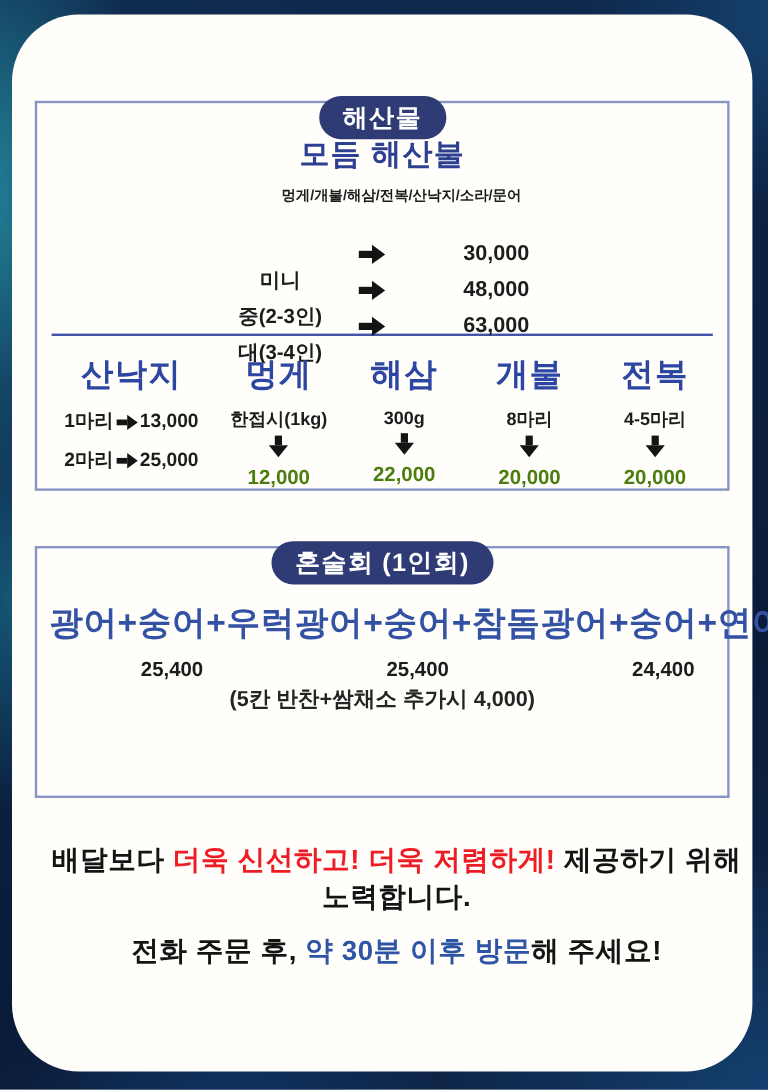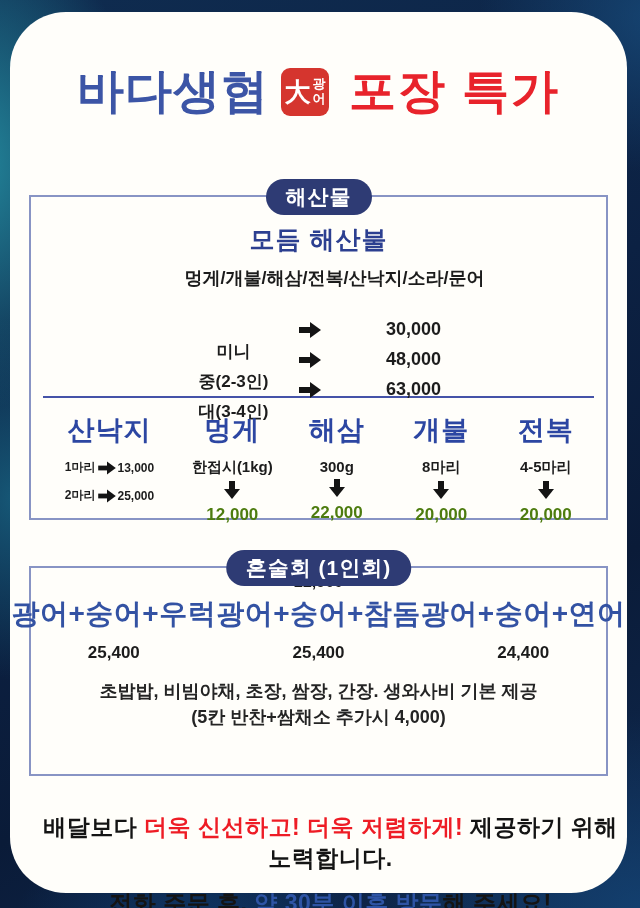--- a/index.html
+++ b/index.html
@@ -41,28 +41,28 @@
   .menu-box {
     position:relative;
     margin:0 19px;
     border:2px solid #8894c4;
     background:#fffefa;
     text-align:center;
   }
   .box-seafood { margin-top:72px; height:325px; }
   .box-solo    { margin-top:46px; height:210px; }
   .section-pill {
-    position:absolute; top:0; left:50%; transform:translate(-50%,-50%);
+    position:absolute; top:12px; left:50%; transform:translate(-50%,-50%);
     background:#2e3b74; color:#fff; border-radius:18px;
     padding:4px 20px; font-size:21px; letter-spacing:1px; white-space:nowrap;
   }
 
   
   .set-heading { margin-top:26px; color:#2c3f90; font-size:25px; letter-spacing:1px; }
-  .set-subtitle { margin-top:10px; color:#1c1c1c; font-size:18px;padding-left:32px; }
+  .set-subtitle { margin-top:10px; color:#1c1c1c; font-size:12px;padding-left:32px; }
   .set-rows { margin-top:6px; }
   .set-row {
     display:grid; grid-template-columns:130px 60px 110px;
     align-items:center; justify-content:center; height:30px;
   }
   .set-row .lbl { color:#1c1c1c; font-size:17px; text-align:center;margin-top:44px; }
   .set-row .prc { color:#1c1c1c; font-size:18px; text-align:center; }
 
   
   .arr-r { position:relative; display:inline-block; width:22px; height:16px; vertical-align:middle; }
@@ -79,55 +79,44 @@
 
   
   .col-grid { display:flex; margin-top:14px; padding:0 8px; }
   .col { flex:1; }
   .col-wide { flex:1.35; }
   .col-name { color:#2c46a2; font-size:27px; letter-spacing:1px; }
   .col-unit { margin-top:10px; color:#1c1c1c; font-size:15px; }
   .col-arrow { margin-top:4px; }
   .col-price { margin-top:2px; color:#4d7c0f; font-size:17px; }
   .pair-row { margin-top:11px; display:flex; align-items:center; justify-content:center; gap:0;
-              color:#1c1c1c; font-size:12px; }
+              color:#1c1c1c; font-size:16px; }
 
   
   .featured-name { margin-top:28px; color:#3352a3; font-size:28px; letter-spacing:1px; }
   .featured-price { margin-top:5px; color:#1c1c1c; font-size:16px; }
-  .solo-items { display:flex; justify-content:center; padding:0 10px; margin-top:4px; }
+  .solo-items { display:flex; justify-content:flex-start; padding:0 10px; margin-top:20px; }
   .solo-item { flex:1; }
   .solo-item .nm { color:#3352a3; font-size:28px; letter-spacing:.5px; white-space:nowrap; }
   .solo-item .pr { margin-top:10px; color:#1c1c1c; font-size:17px; }
   .included { margin-top:16px; color:#242424; font-size:18px; }
   .included-note { margin-top:2px; color:#242424; font-size:18px; }
 
   
   .footer { margin-top:36px; text-align:center; }
   .f-line { font-size:23px; color:#141414; letter-spacing:.5px;margin-left:24px; }
   .f-line + .f-line { margin-top:14px; }
   .f-red { color:#ee1c25; }
   .f-blue { color:#2e54a5; }
 </style>
 </head>
 <body>
 
 <div class="card">
 
-  <div class="title-row">
-    <span class="brand">바다생협</span>
-    <span class="flounder-badge">
-      <span class="big">大</span>
-      <span class="stack">
-        <span>광</span>
-        <span>어</span>
-      </span>
-    </span>
-    <span class="promo">포장 특가</span>
-  </div>
 
   <div class="menu-box box-seafood">
     <div class="section-pill">해산물</div>
 
     <div class="set-heading">모듬 해산불</div>
     <div class="set-subtitle">멍게/개불/해삼/전복/산낙지/소라/문어</div>
 
     <div class="set-rows">
       <div class="set-row">
         <span class="lbl">미니</span>
@@ -206,21 +195,20 @@
       <div class="solo-item">
         <div class="nm">광어+숭어+참돔</div>
         <div class="pr">25,400</div>
       </div>
       <div class="solo-item">
         <div class="nm">광어+숭어+연어</div>
         <div class="pr">24,400</div>
       </div>
     </div>
 
-    <div class="included">초밥밥, 비빔야채, 초장, 쌈장, 간장. 생와사비 기본 제공</div>
     <div class="included-note">(5칸 반찬+쌈채소 추가시 4,000)</div>
   </div>
 
   <div class="footer">
     <div class="f-line">
       <span>배달보다 </span><span class="f-red">더욱 신선하고! 더욱 저렴하게!</span><span> 제공하기 위해 노력합니다.</span>
     </div>
     <div class="f-line">
       <span>전화 주문 후, </span><span class="f-blue">약 30분 이후 방문</span><span>해 주세요!</span>
     </div>

